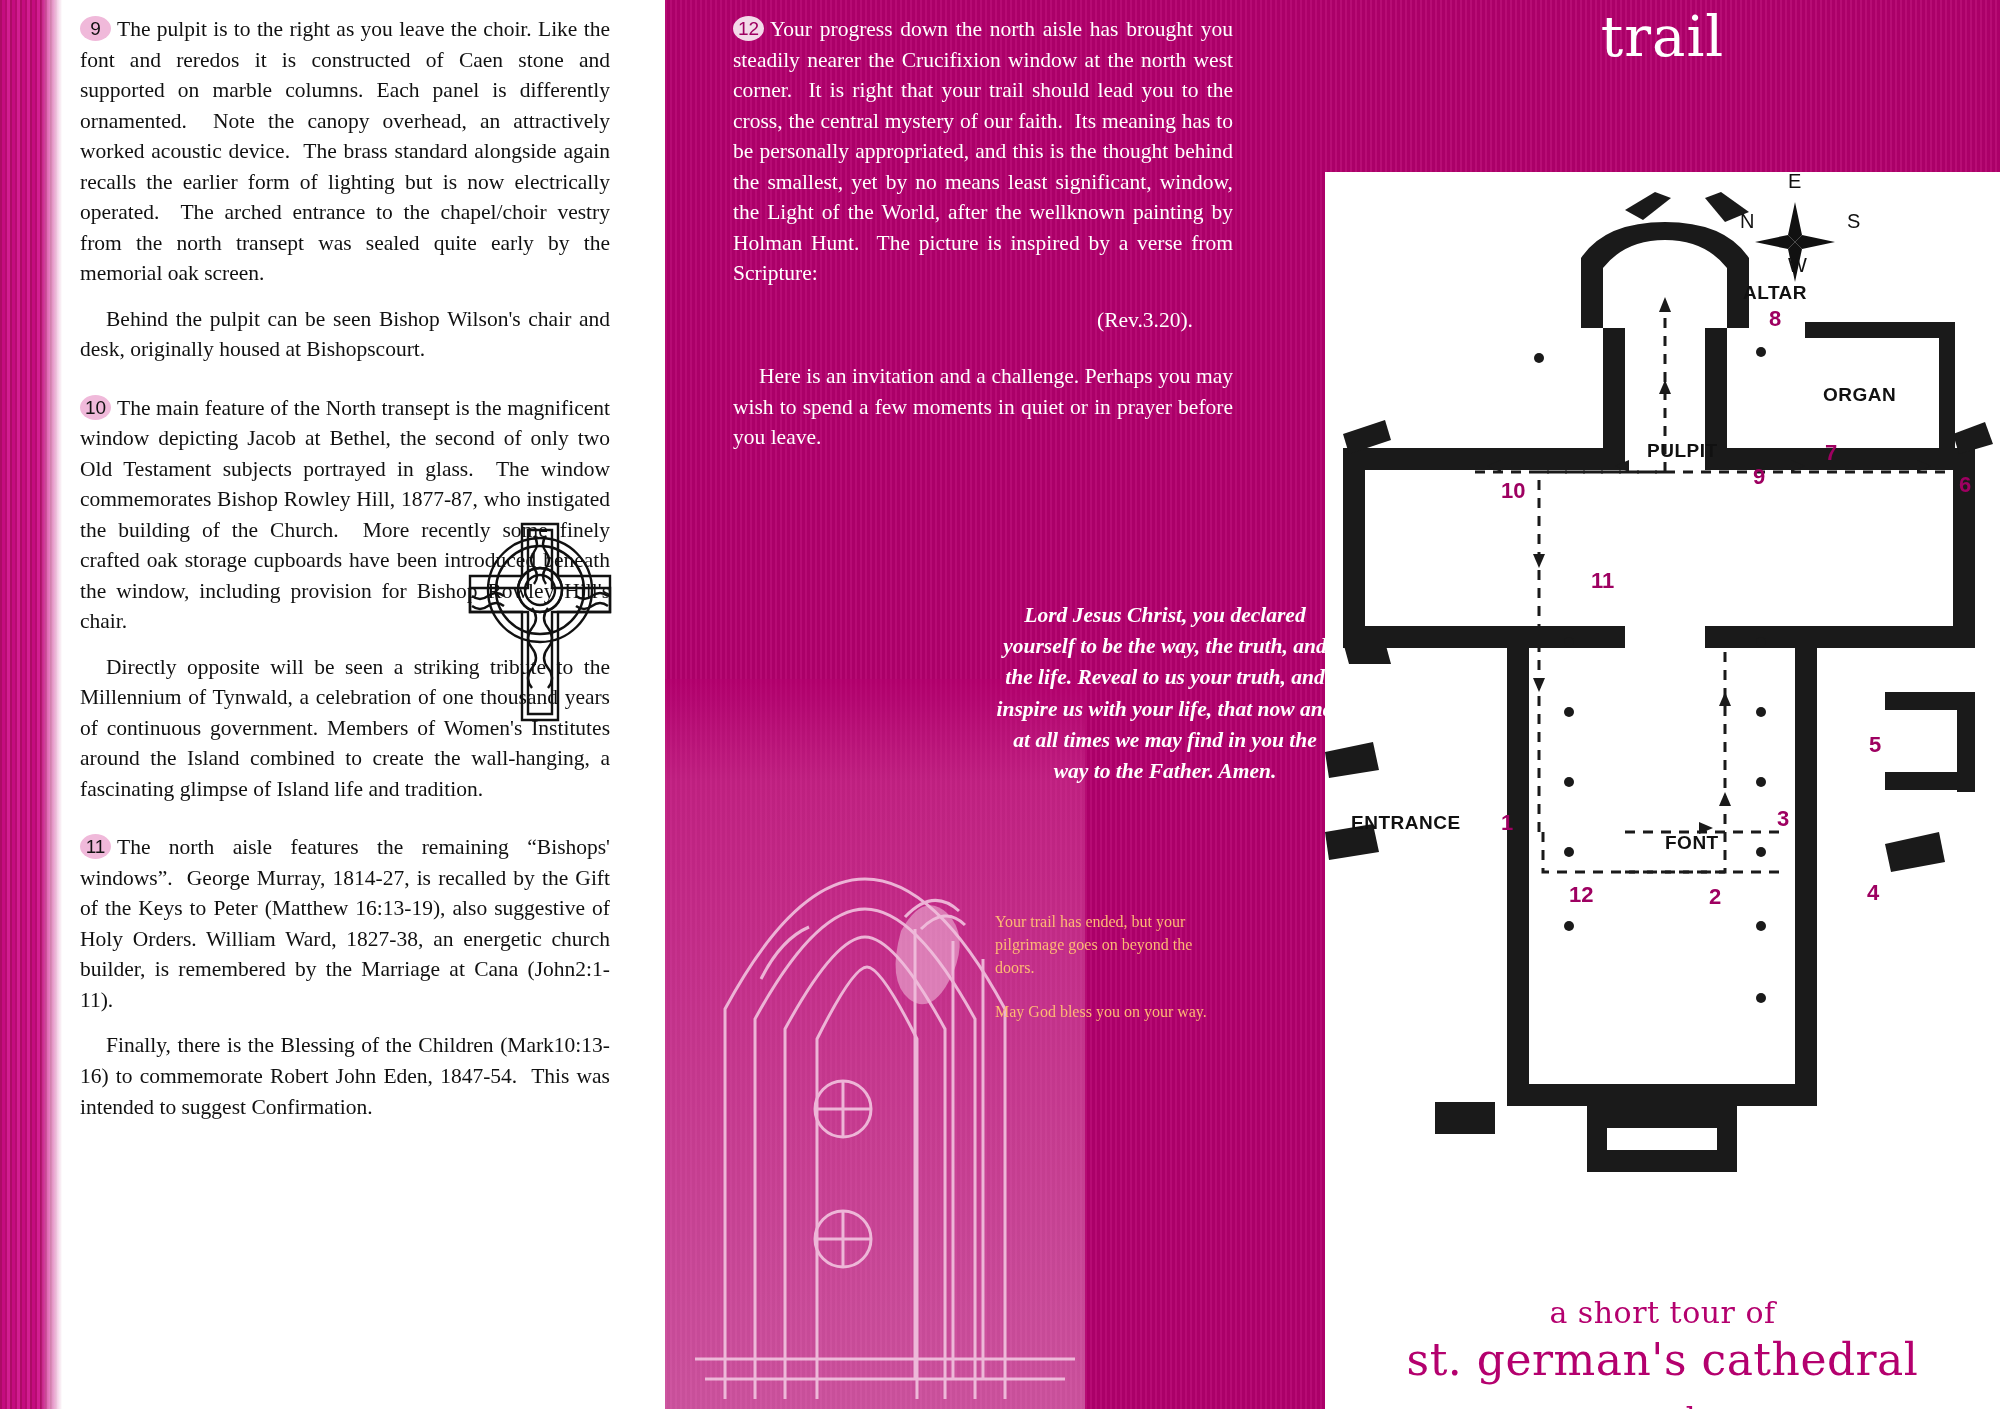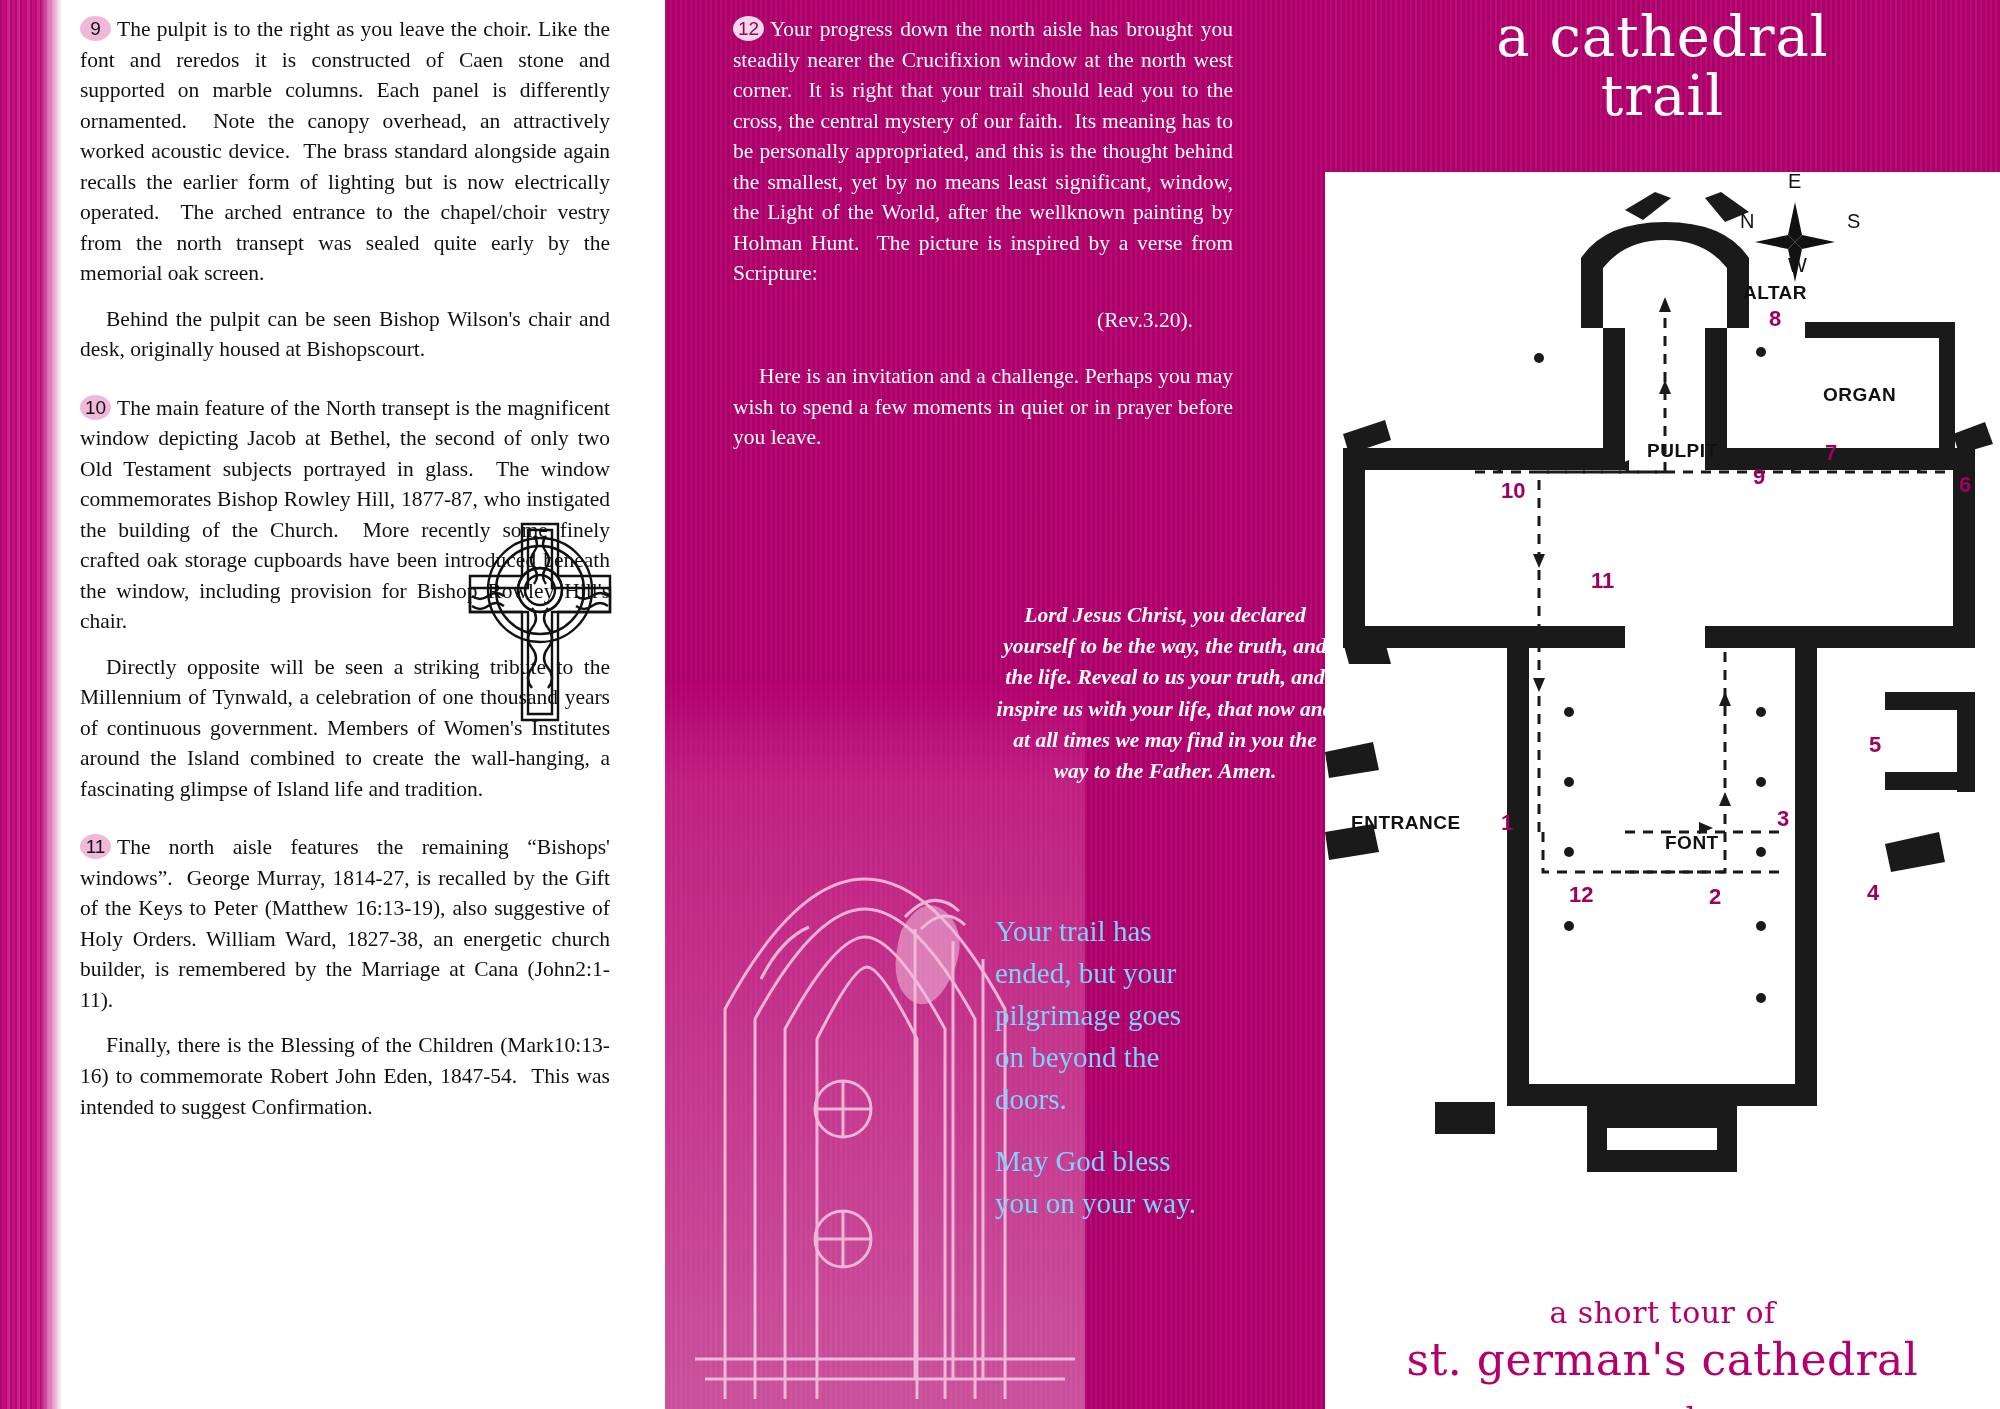--- a/index.html
+++ b/index.html
@@ -150,22 +150,22 @@
     line-height: 1.45;
     font-style: italic;
     font-weight: bold;
     text-align: center;
   }
   .closing {
     position: absolute;
     left: 1035px;
     top: 900px;
     width: 215px;
-    color: #7dd3fc;
-    font-size: 29px;
+    color: #fdba74;
+    font-size: 16px;
     line-height: 1.45;
   }
   .closing p { margin: 0 0 20px 0; }
   .arch-photo {
     position: absolute;
     left: 0px;
     bottom: 0px;
     width: 420px;
     height: 730px;
     opacity: 0.95;
@@ -349,21 +349,20 @@
 
     <div class="closing" style="left:330px; top:910px; width:215px;">
       <p>Your trail has ended, but your pilgrimage goes on beyond the doors.</p>
       <p>May God bless you on your way.</p>
     </div>
   </div>
 
   <div class="panel-right">
     <div class="cover-banner"></div>
     <div class="cover-title">
-      <span>a cathedral</span>
       <span class="l2">trail</span>
     </div>
 
     <div class="map-area">
       <svg class="map-svg" width="675" height="1070" viewBox="0 0 675 1070">
 
         <g transform="translate(420,20)">
           <polygon points="50,10 57,43 50,50 43,43" fill="#111"></polygon>
           <polygon points="50,90 57,57 50,50 43,57" fill="#111"></polygon>
           <polygon points="10,50 43,43 50,50 43,57" fill="#111"></polygon>

